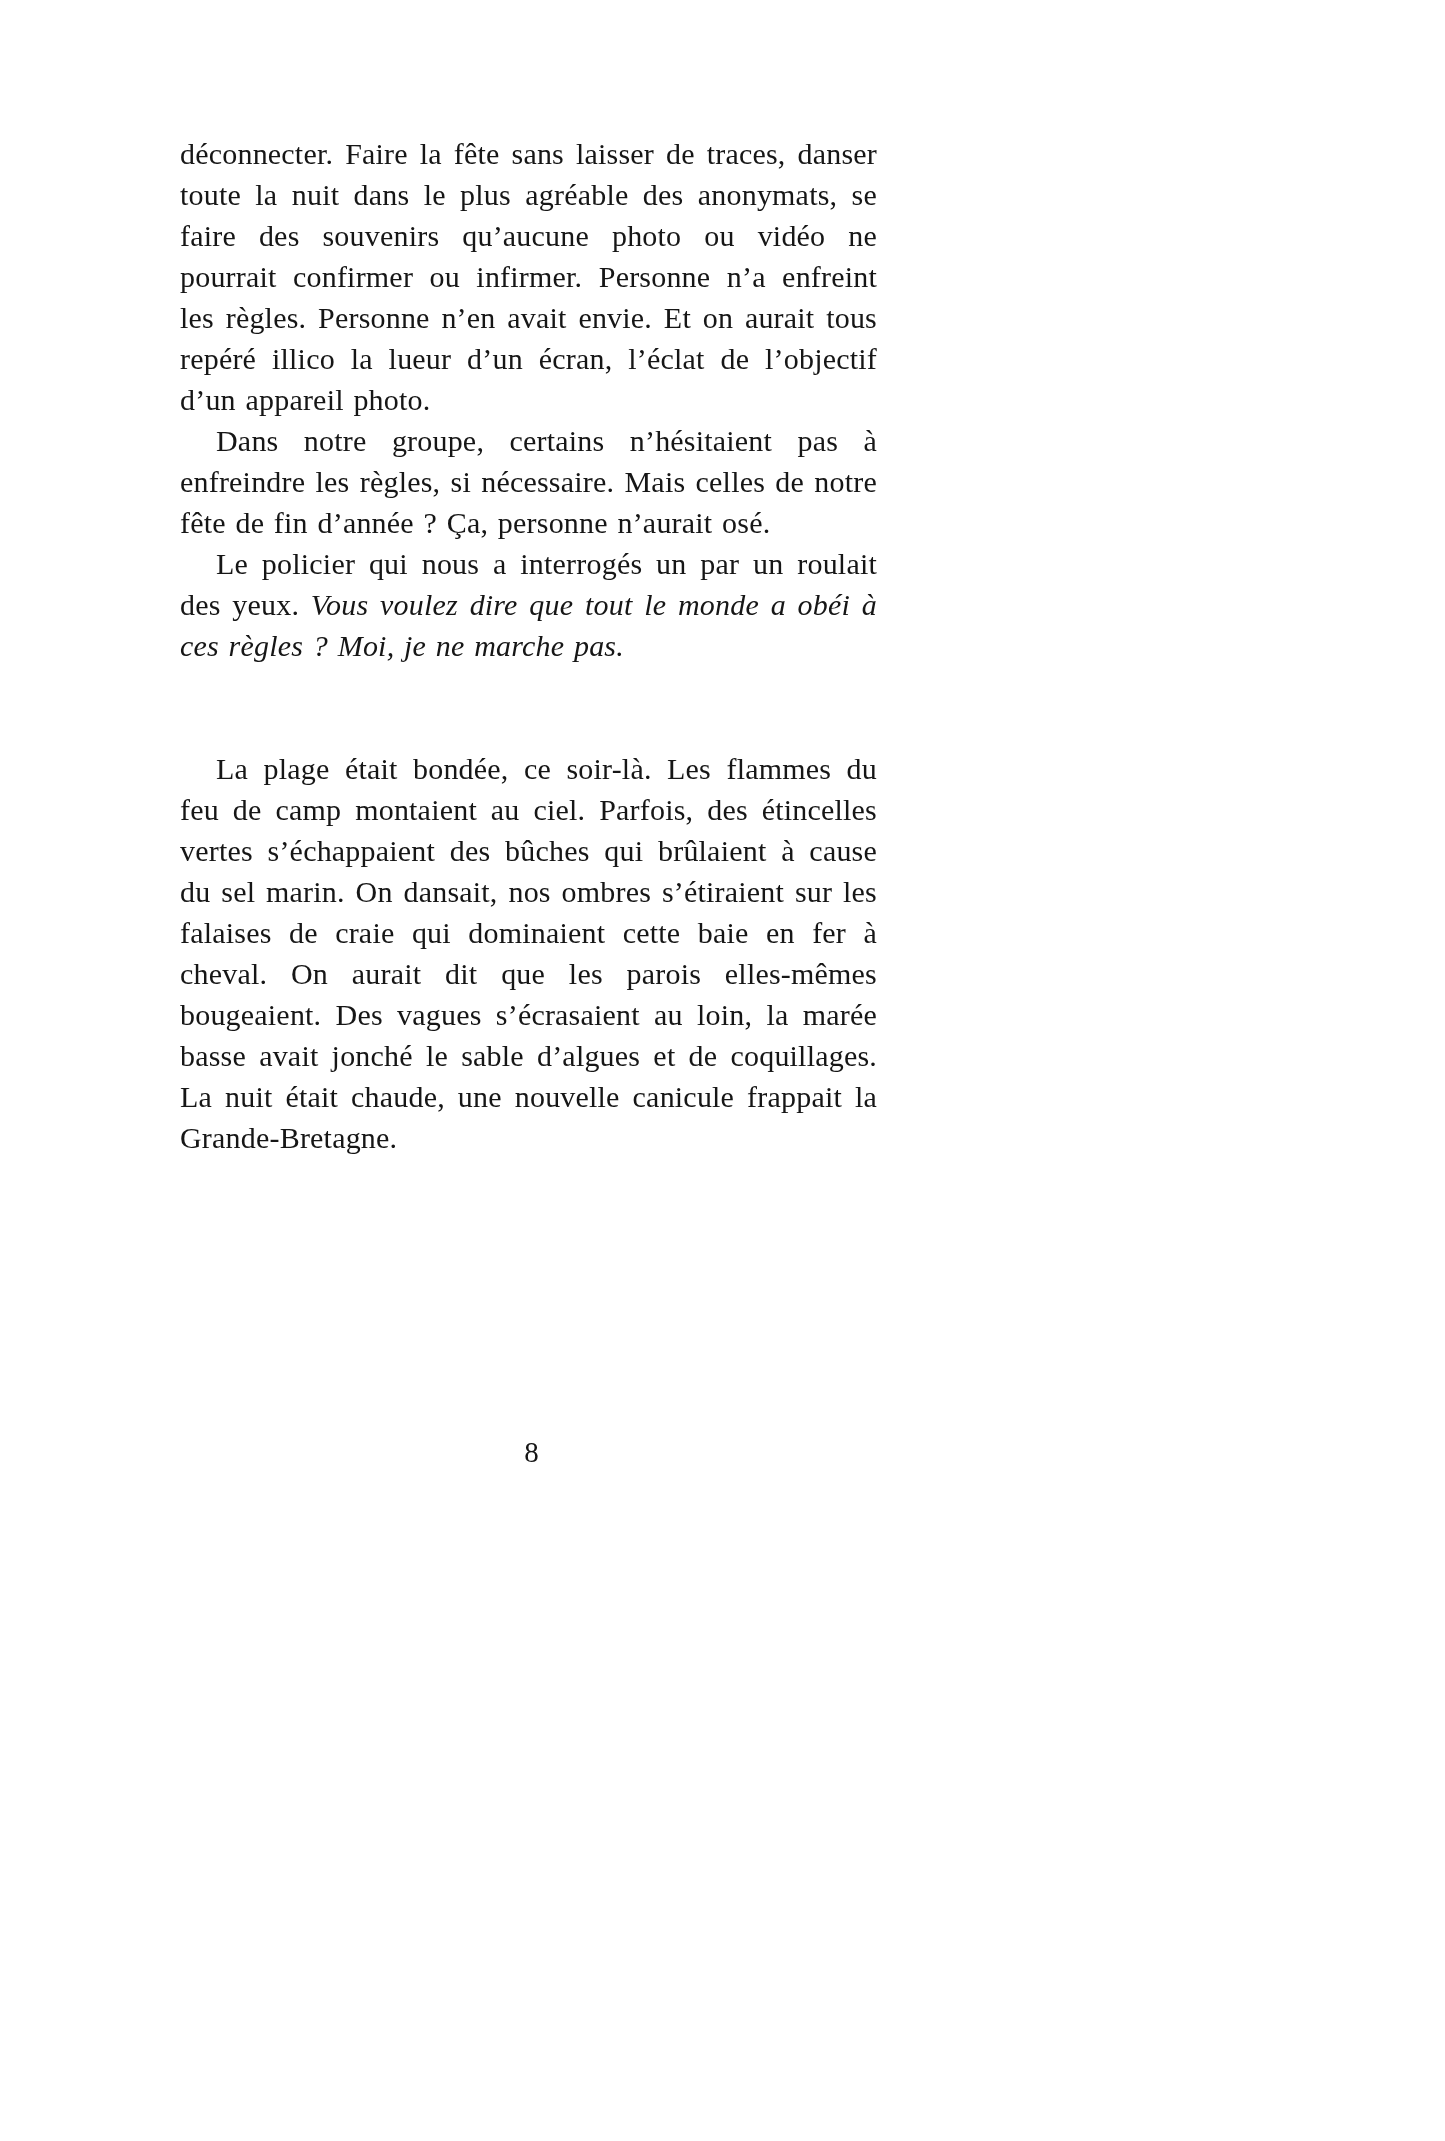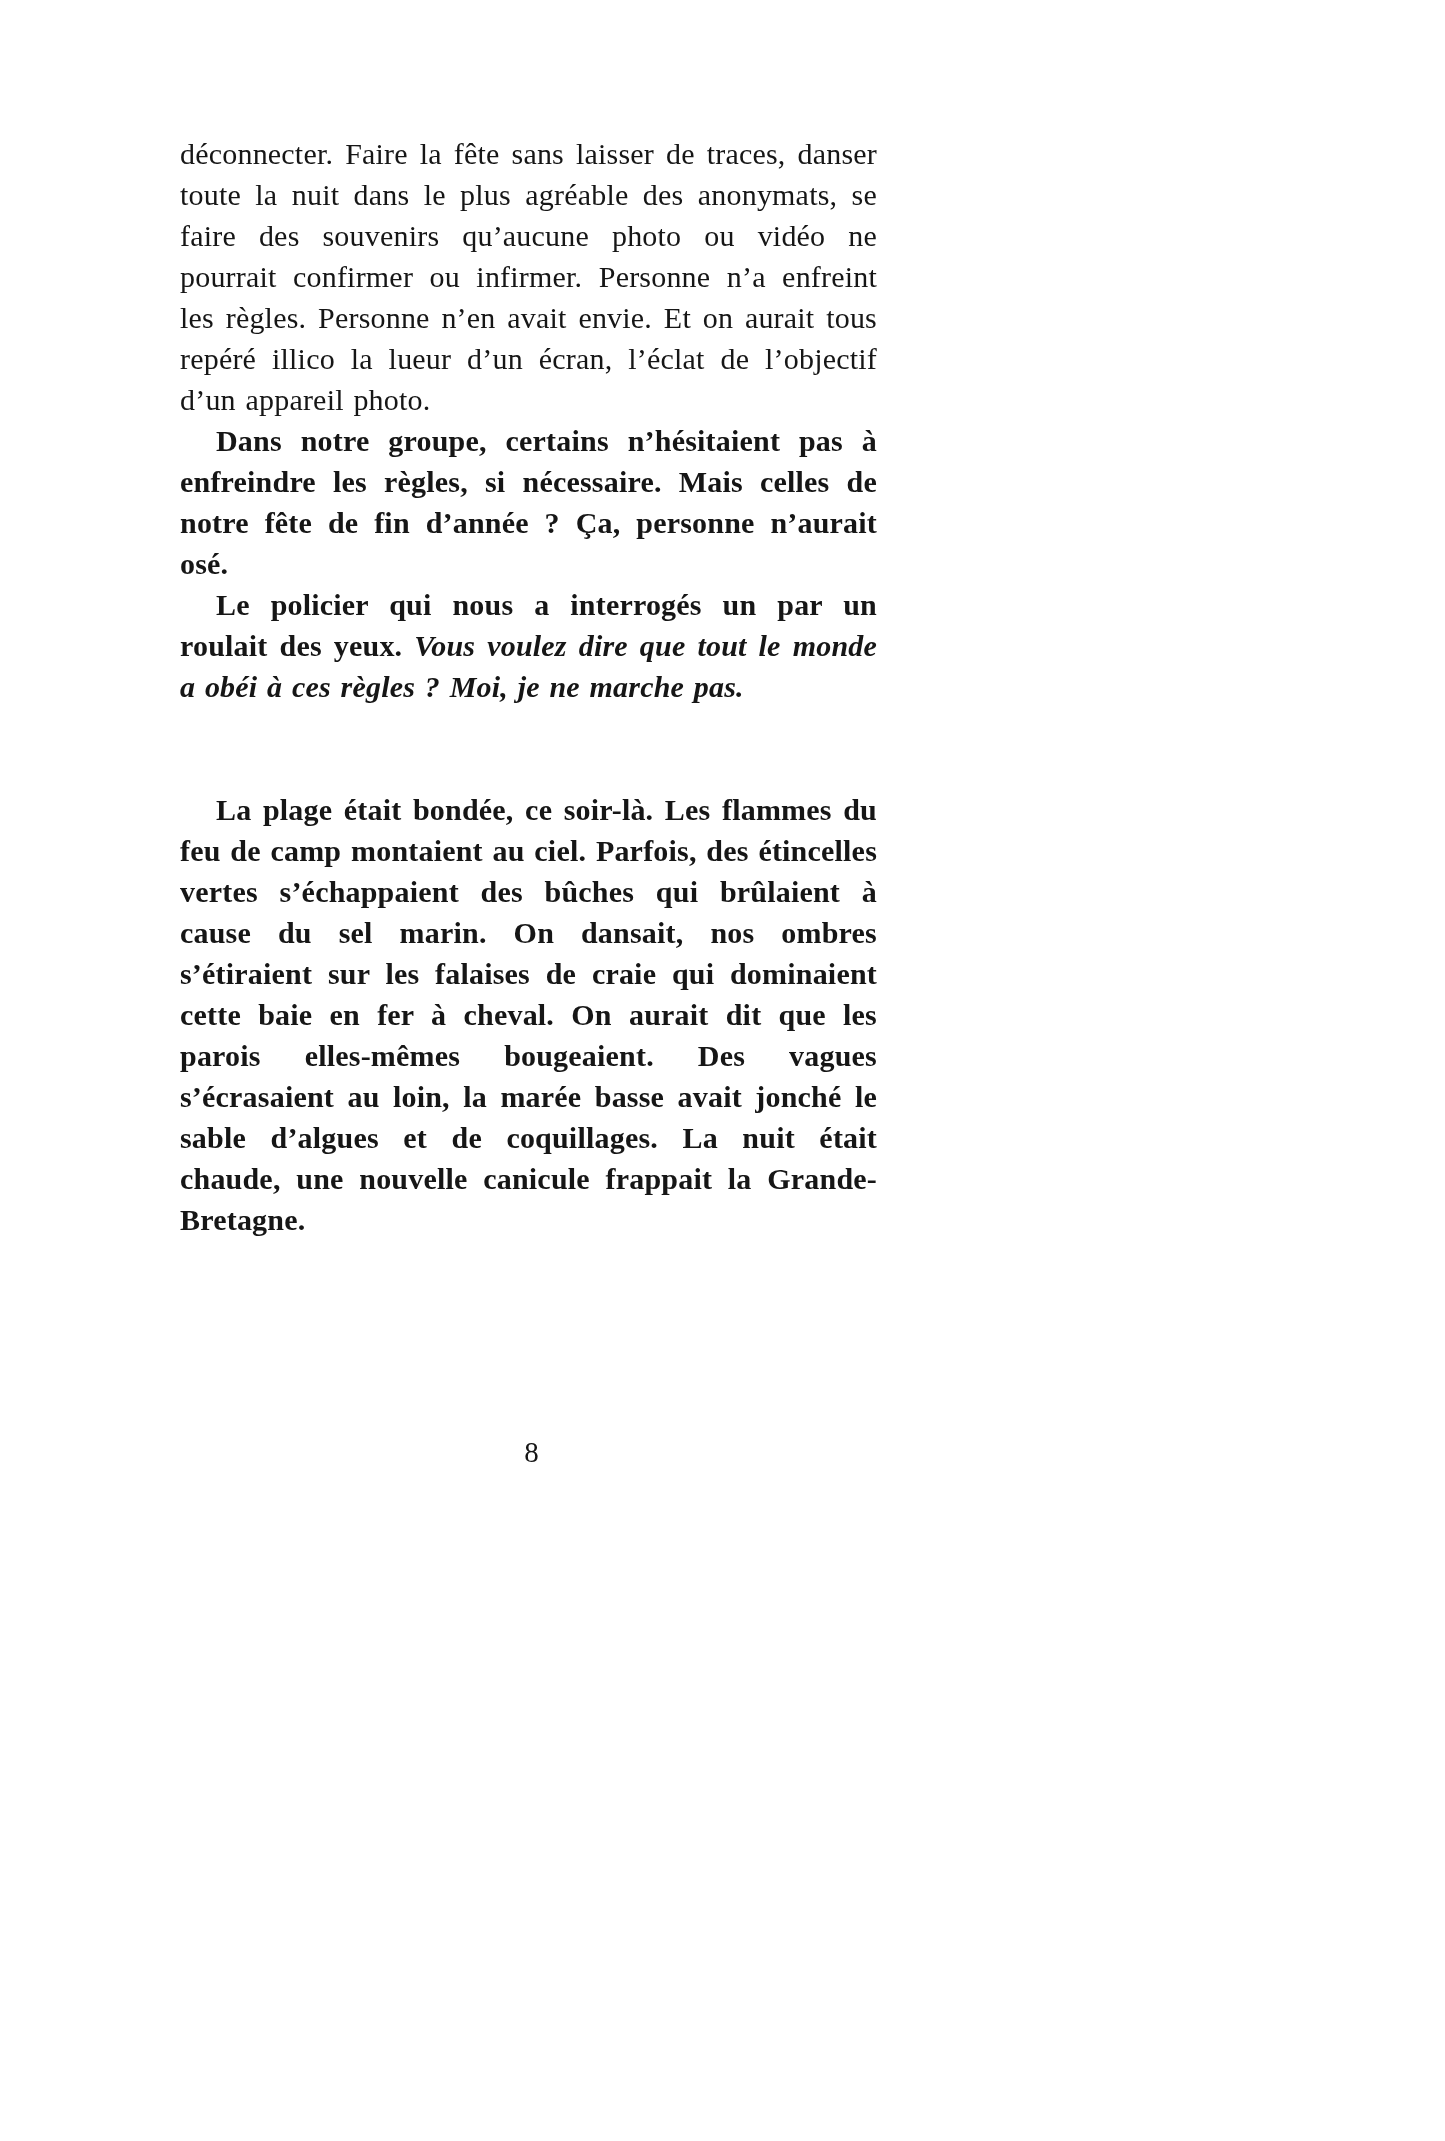--- a/index.html
+++ b/index.html
@@ -26,21 +26,20 @@
     margin: 0;
     font-size: 30px;
     line-height: 41px;
     text-align: justify;
     text-justify: inter-word;
     letter-spacing: 0.2px;
     word-spacing: 2px;
   }
   .para.indent {
     text-indent: 36px;
-    font-weight: bold;
   }
   .para.section-break {
     margin-top: 82px;
   }
   .dialogue {
     font-style: italic;
   }
   .page-number {
     position: absolute;
     left: 183px;

